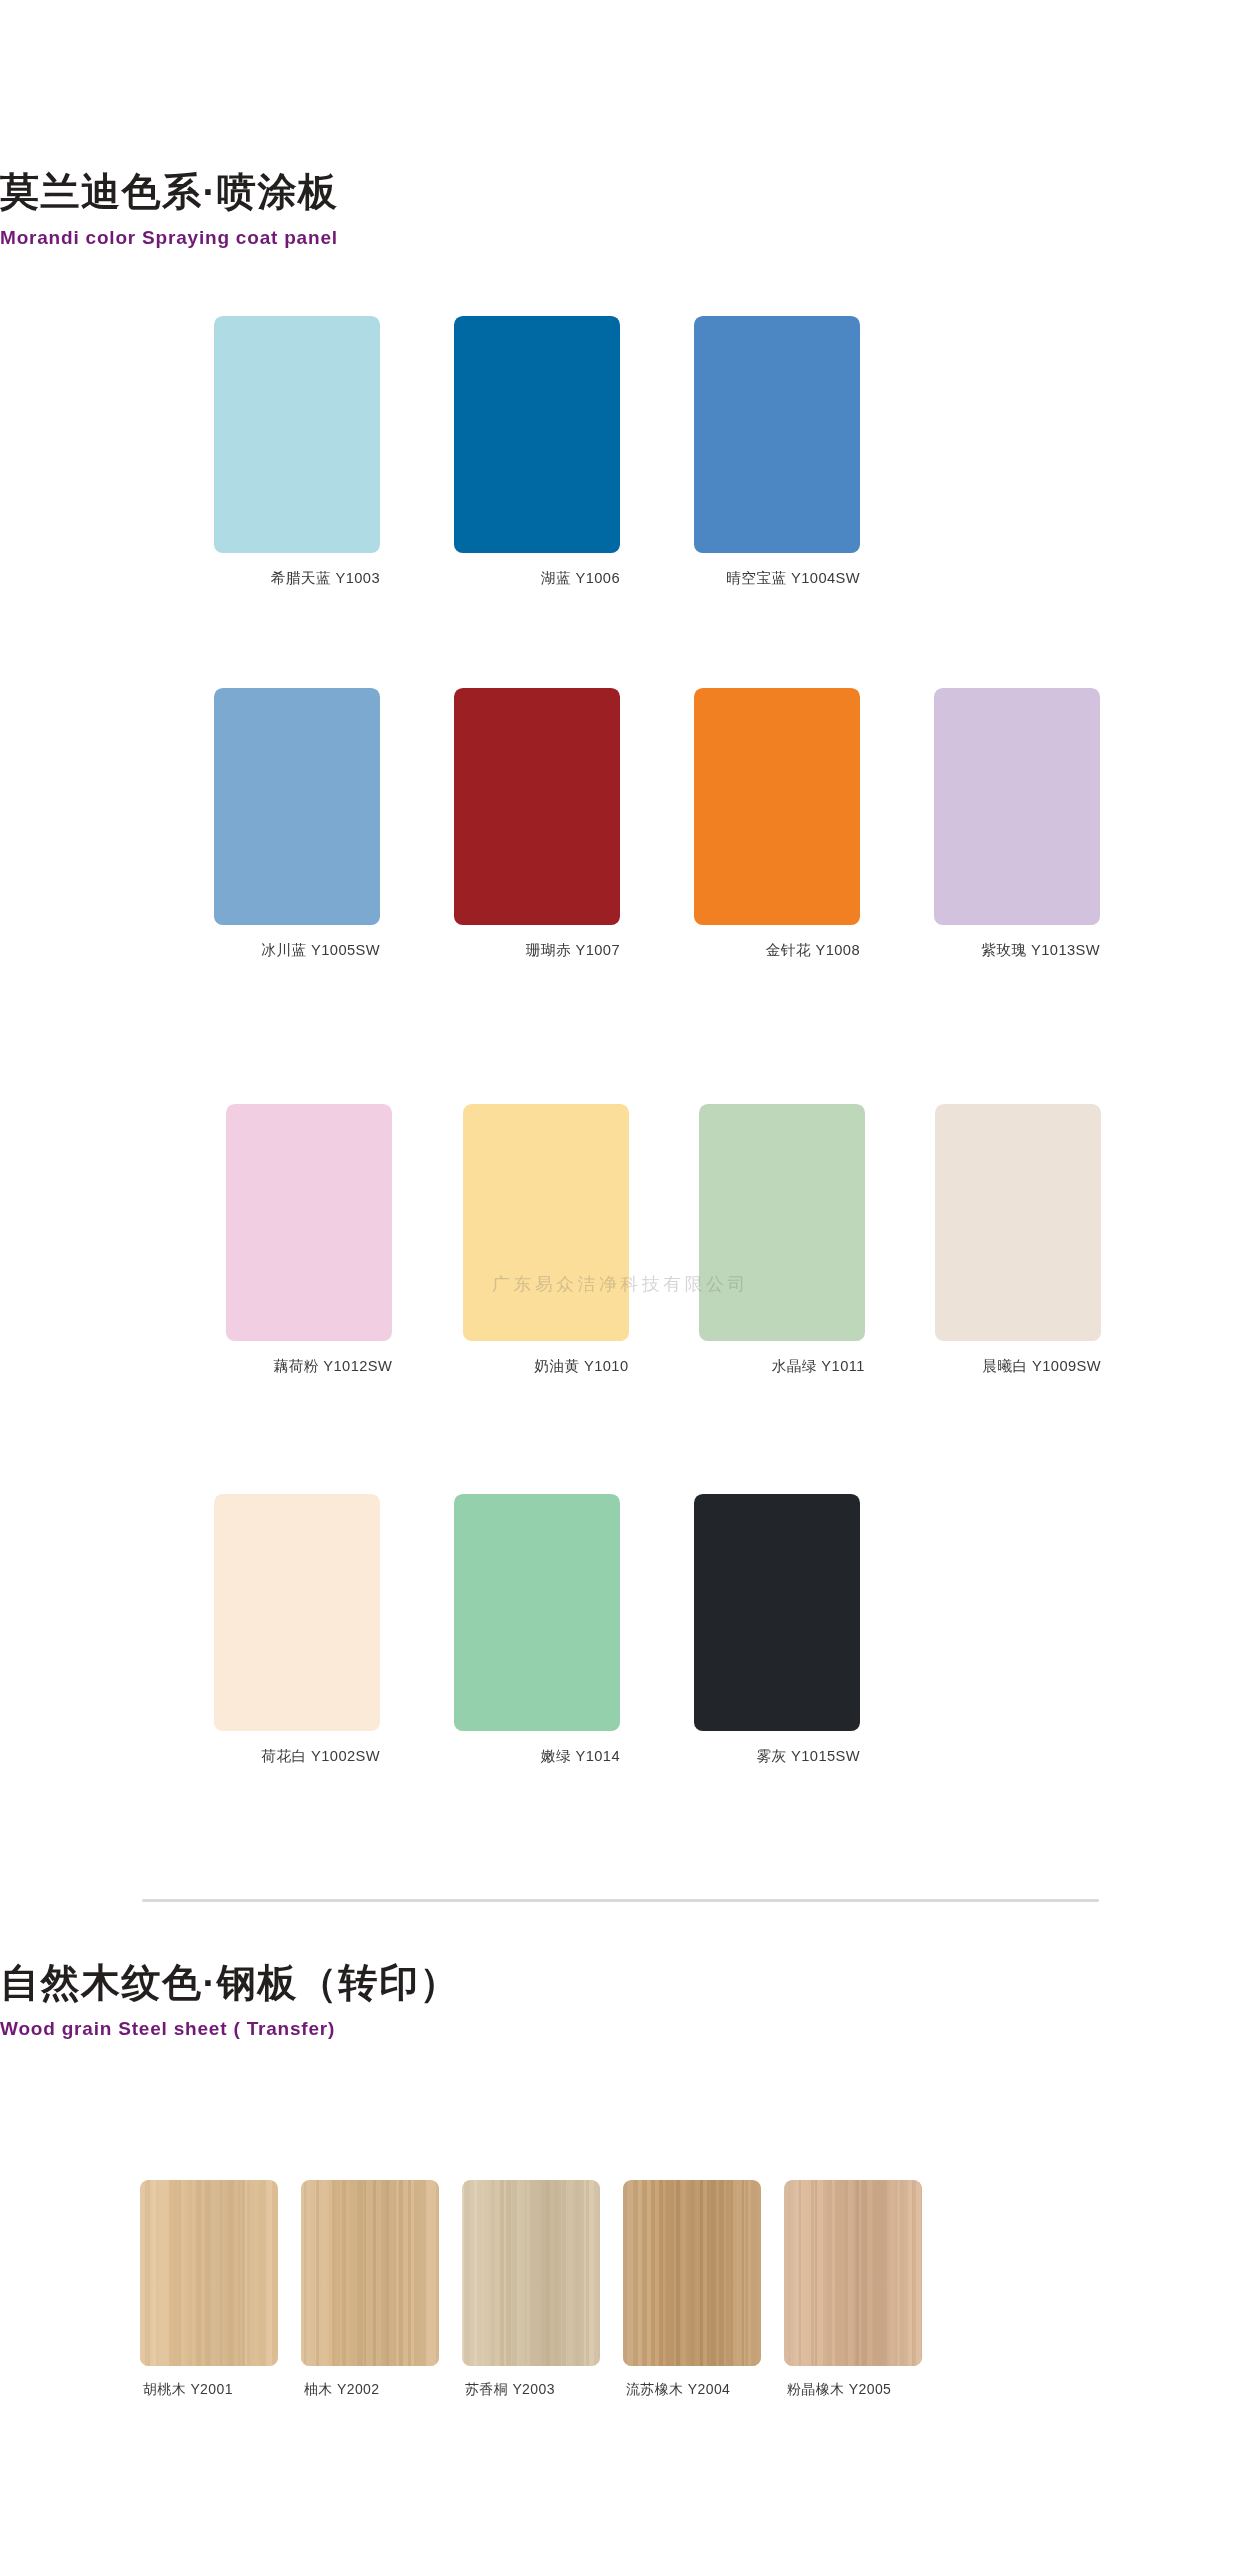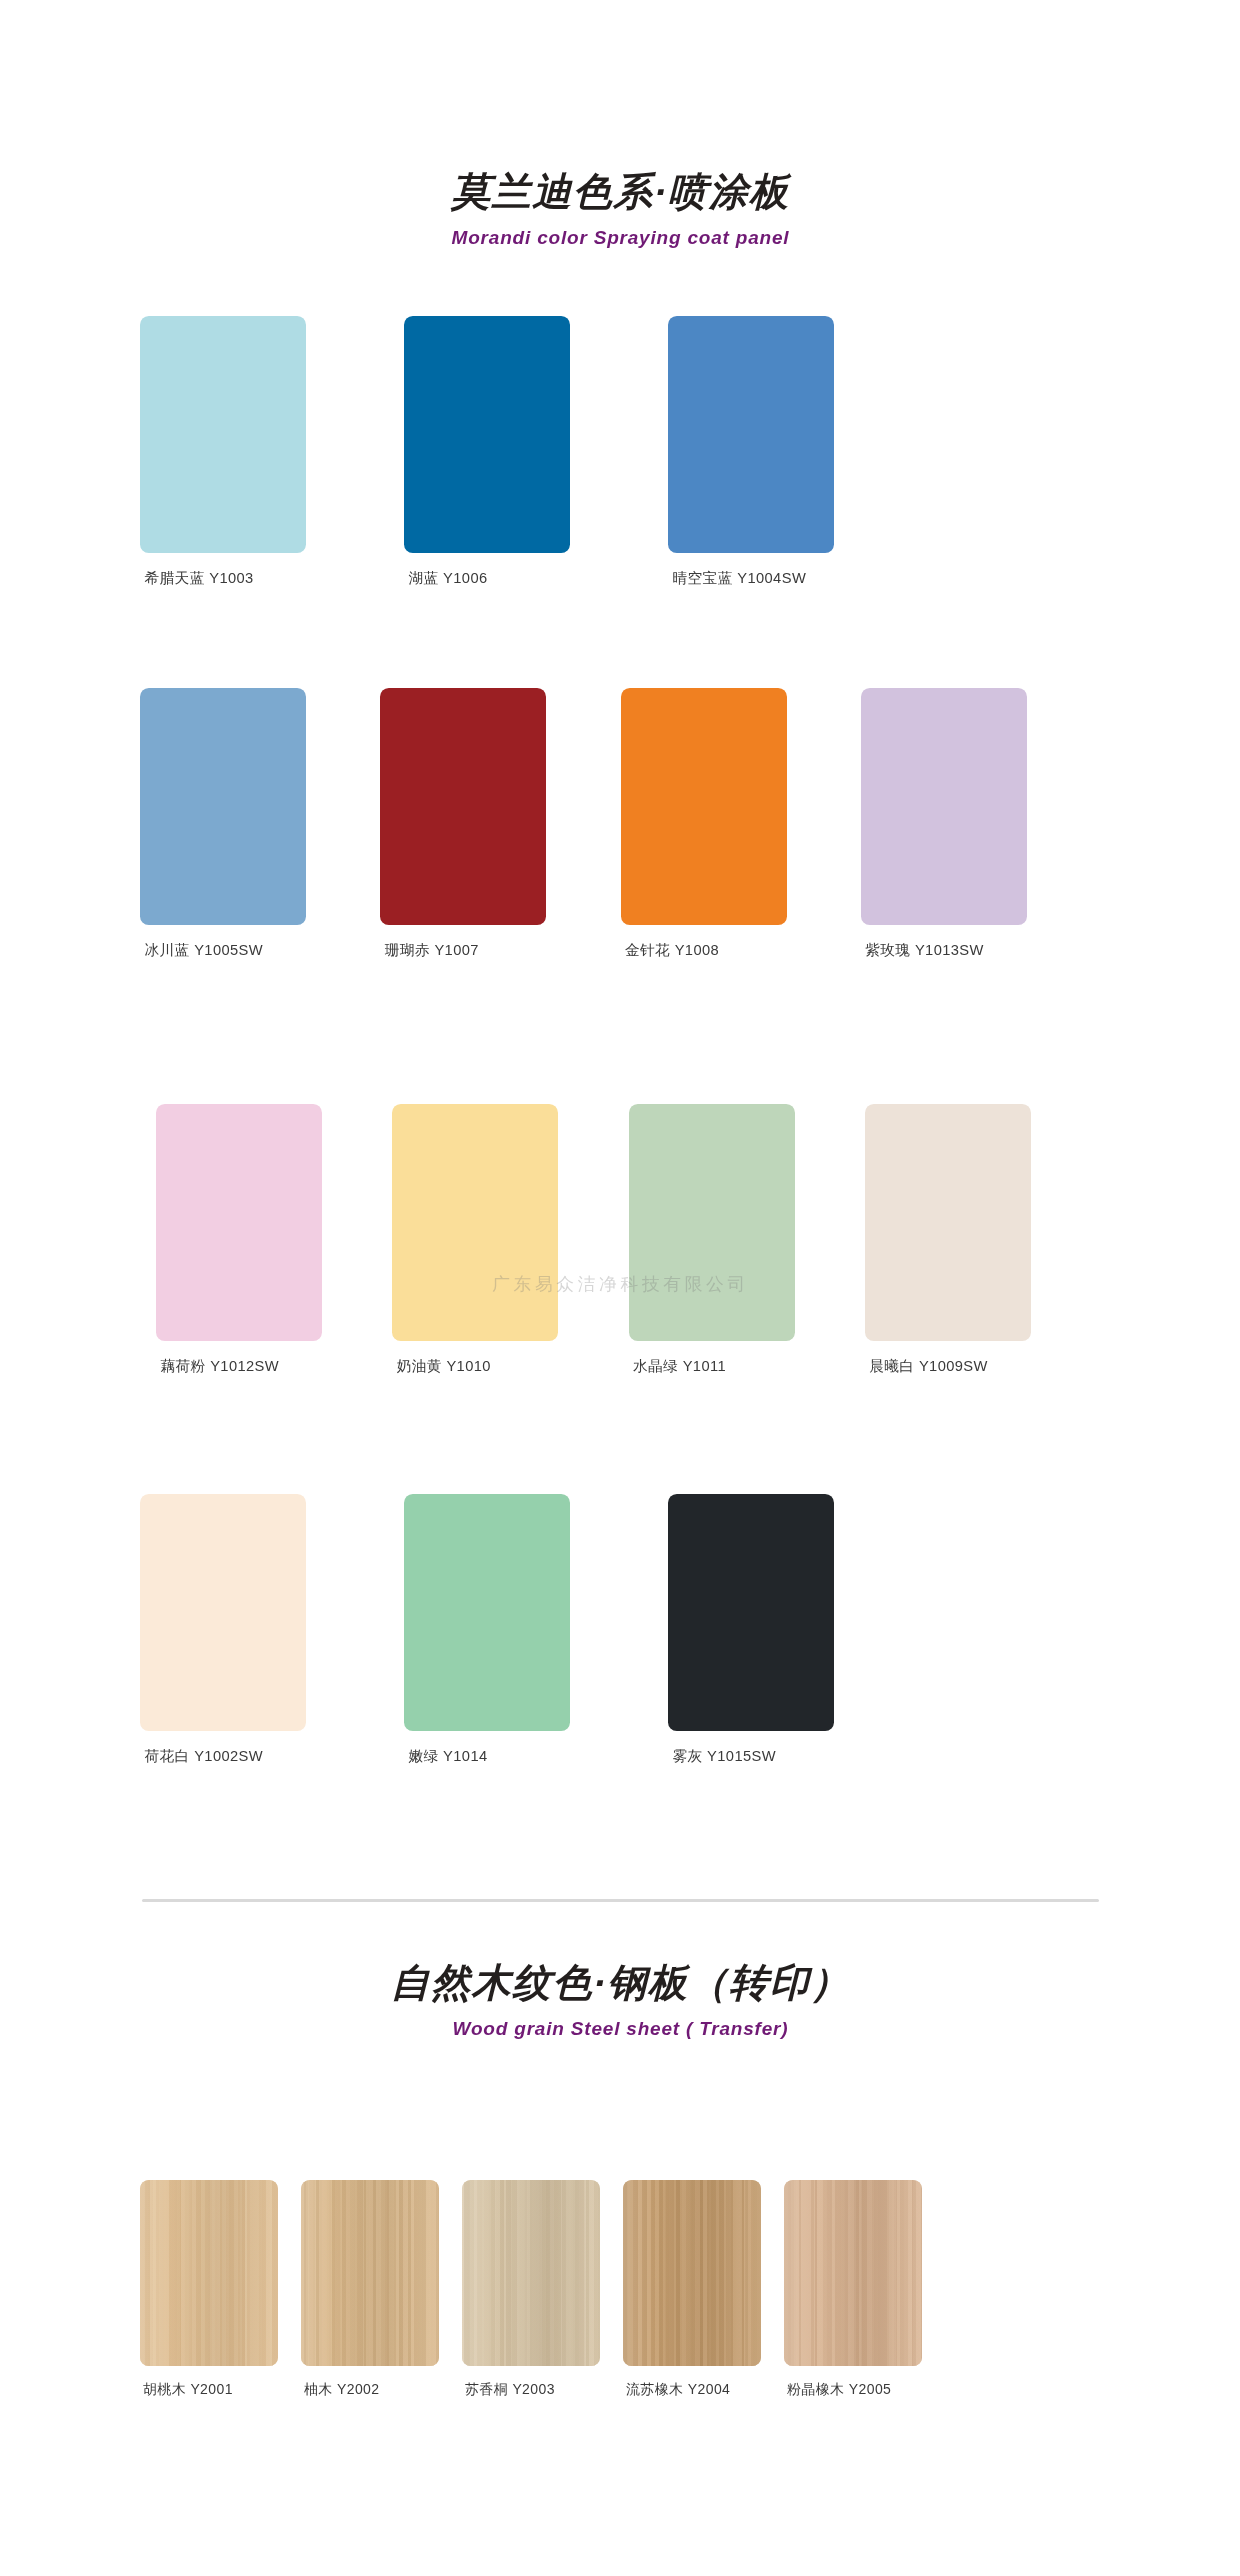--- a/index.html
+++ b/index.html
@@ -16,22 +16,21 @@
   .page {
     position: relative;
     width: 1241px;
     height: 2576px;
     background: #ffffff;
   }
 
   
   .section-head {
     width: 100%;
-    text-align: center;
-    font-style: italic;
+    text-align: left;
   }
 
   .section-title-cn {
     font-size: 39px;
     font-weight: 700;
     color: #231f1e;
     letter-spacing: 1.5px;
     line-height: 1.22;
     white-space: nowrap;
   }
@@ -51,24 +50,24 @@
   
   .grid {
     position: absolute;
     left: 140px;
     width: 961px;
     display: flex;
     flex-wrap: nowrap;
   }
 
   .swatch-cell {
-    width: 264px;
+    width: 240px;
     display: flex;
     flex-direction: column;
-    align-items: flex-start;
+    align-items: flex-end;
   }
 
   .chip {
     width: 166px;
     height: 237px;
     border-radius: 8.8px;
     position: relative;
     overflow: hidden;
   }
 

